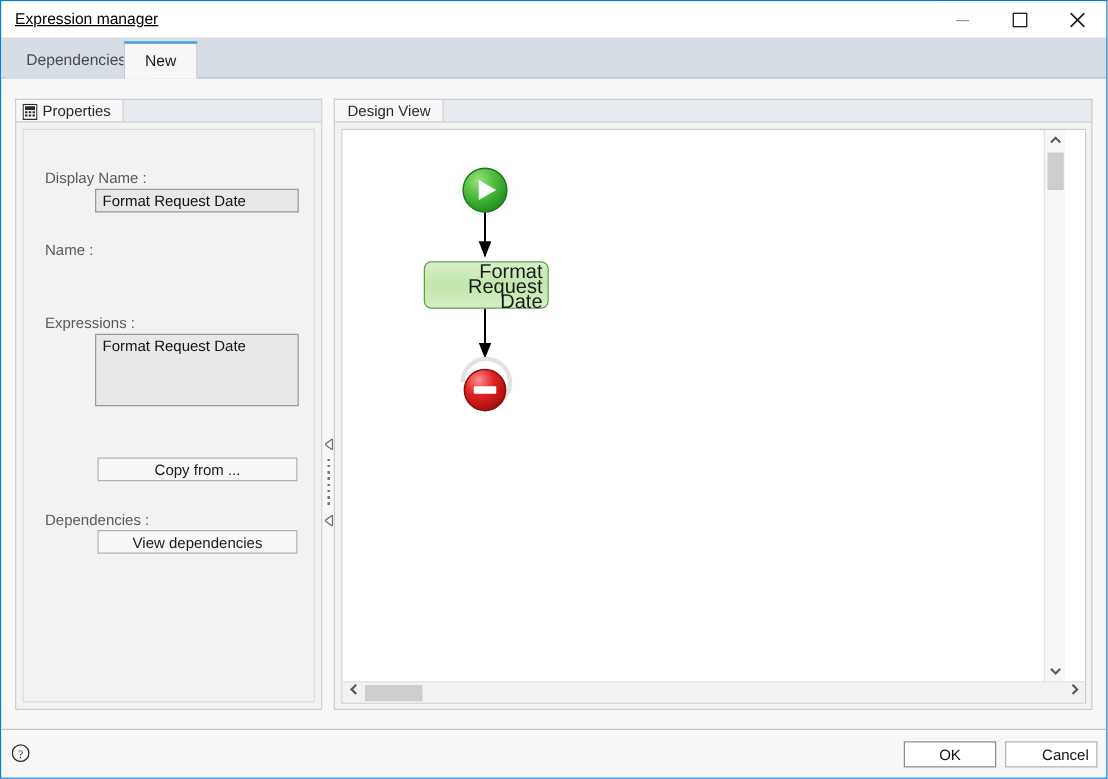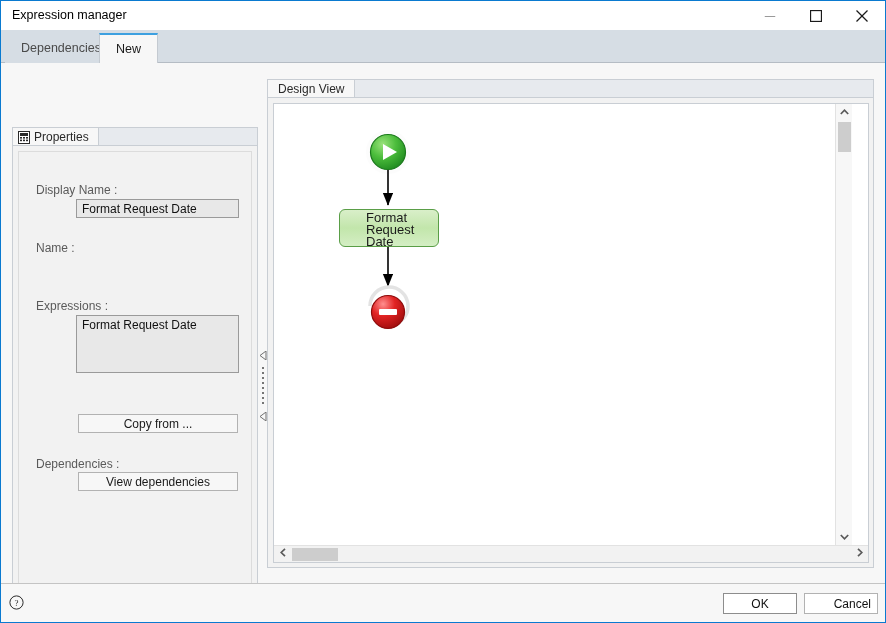--- a/index.html
+++ b/index.html
@@ -25,20 +25,21 @@
   
   #titlebar {
     position: absolute; left: 0; top: 0;
     width: 884px; height: 29px;
     background: #ffffff;
   }
   #title-text {
     position: absolute; left: 11px; top: 7px;
     font-size: 12.5px; color: #000000;
     white-space: nowrap;
+    text-decoration: underline;
   }
   .winbtn {
     position: absolute; top: 0;
     width: 46px; height: 29px;
     background: #ffffff;
     cursor: default;
   }
   .winbtn svg { position: absolute; left: 50%; top: 50%; transform: translate(-50%,-50%); }
   #btn-min  { right: 92px; }
   #btn-max  { right: 46px; }
@@ -79,21 +80,20 @@
     position: absolute; left: 0; top: 62px;
     width: 884px; height: 521px;
     background: #f7f7f7;
   }
 
   
   #left-panel {
     position: absolute; left: 11px; top: 16px;
     width: 246px; height: 489px;
     background: #f7f7f7;
-    margin-top: 48px;
   }
   #props-tabrow {
     position: absolute; left: 0; top: 0;
     width: 246px; height: 19px;
     background: #e7eaee;
     border: 1px solid #c9ced4;
     border-bottom: none;
   }
   #props-tab {
     position: absolute; left: 0; top: 0;
@@ -259,23 +259,23 @@
   #hsb-right { right: 0; }
   #hsb-thumb {
     position: absolute; left: 18px; top: 2px;
     width: 46px; height: 13px;
     background: #cdcdcd;
   }
 
   
   .node-label {
     position: absolute;
-    font-size: 13px;
+    font-size: 16px;
     color: #1a1a1a;
-    text-align: left;
+    text-align: right;
     line-height: 12px;
     white-space: pre-line;
     pointer-events: none;
   }
   #task-node {
     position: absolute; left: 65px; top: 105px;
     width: 100px; height: 38px;
     border: 1.5px solid #5a9e47;
     border-radius: 6px;
     background: linear-gradient(to bottom, #d9efc9 0%, #c2e6ab 50%, #d4eec4 100%);

